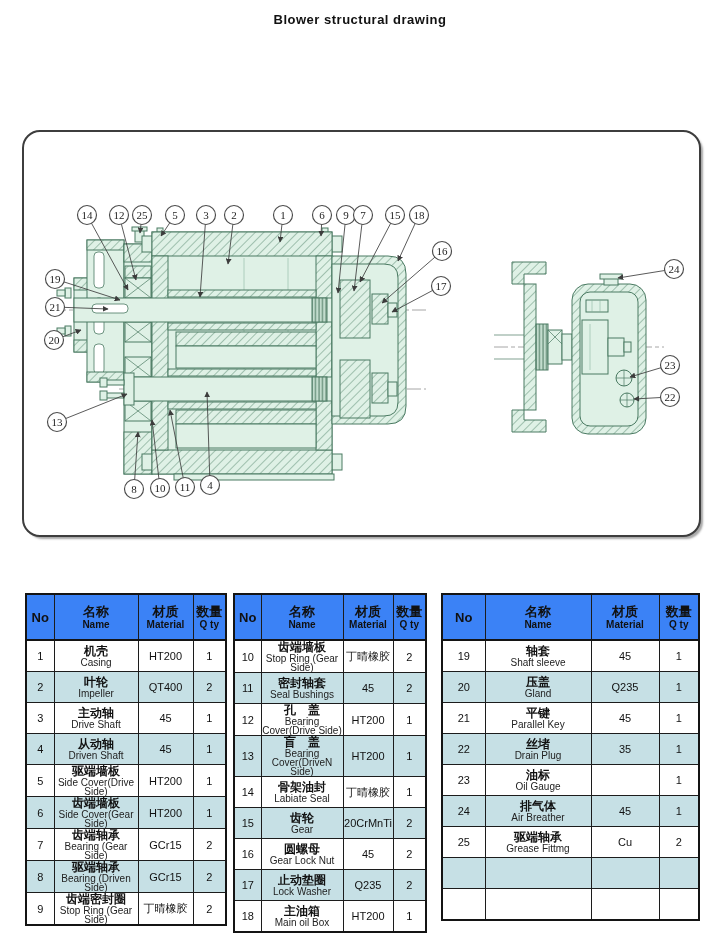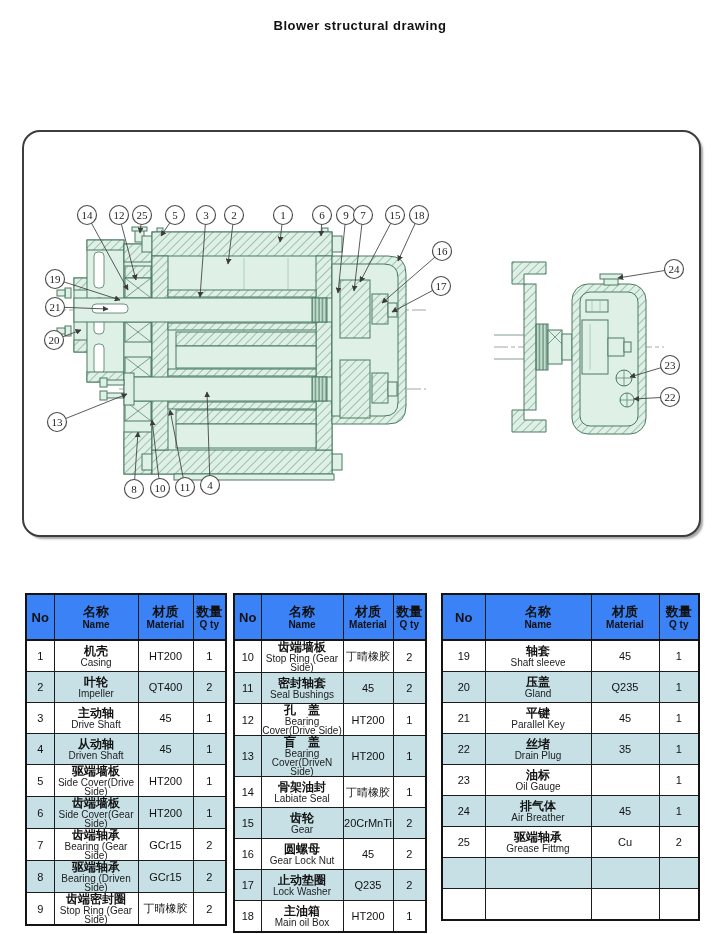--- a/index.html
+++ b/index.html
@@ -4,21 +4,21 @@
 <style>
   html,body{margin:0;padding:0;}
   body{
     width:720px;height:934px;position:relative;background:#ffffff;
     font-family:"Liberation Sans","DejaVu Sans",sans-serif;color:#111;
   }
   
   .title-block{position:absolute;top:6px;left:0;width:720px;text-align:center;}
   .title-cn{font-size:23px;font-weight:bold;letter-spacing:2px;line-height:28px;}
   .title-model{font-size:28px;font-weight:bold;letter-spacing:1px;line-height:34px;}
-  .title-en{font-size:13px;font-weight:bold;margin-top:12px;letter-spacing:.5px;}
+  .title-en{font-size:13px;font-weight:bold;margin-top:6px;letter-spacing:.5px;}
   
   .panel{
     position:absolute;left:22px;top:130px;width:675px;height:403px;
     border:2px solid #3d3d3d;border-radius:18px;background:#fff;
     box-shadow:3px 3px 2px -1px rgba(60,60,60,.45);
   }
   .panel svg{display:block;}
   .p  {fill:#dff1e6;stroke:#4a7a62;stroke-width:1;}
   .ph {fill:url(#ht);stroke:#4a7a62;stroke-width:1;}
   .pv {fill:url(#vl);stroke:#4a7a62;stroke-width:1;}

